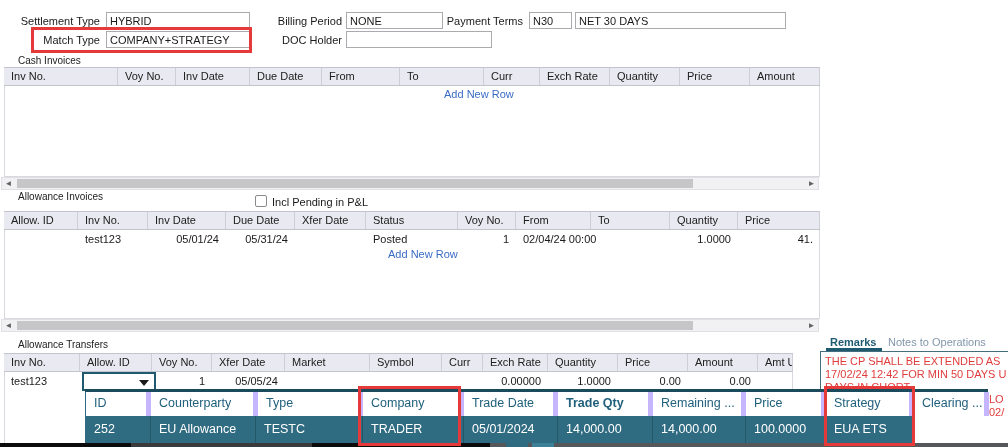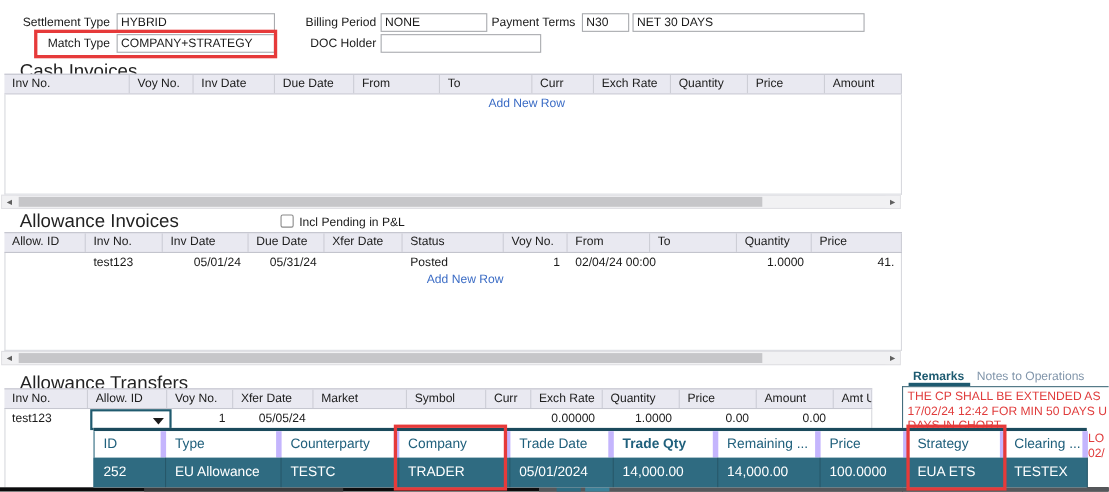--- a/index.html
+++ b/index.html
@@ -1,21 +1,21 @@
 <!DOCTYPE html>
 <html><head>
 <meta charset="utf-8">
 <style>
   * { margin:0; padding:0; box-sizing:border-box; }
   html,body { width:1008px; height:447px; }
   body { font-family:"Liberation Sans","DejaVu Sans",sans-serif; font-size:11px; color:#1a1a1a; background:#fff; position:relative; overflow:hidden; }
   .abs { position:absolute; }
   .lbl { text-align:right; white-space:nowrap; }
   input.fld { position:absolute; height:17px; border:1px solid #a9abaf; background:#fff; font-family:inherit; font-size:11px; color:#1a1a1a; padding:0 3px; }
-  .sect { font-size:17px; color:#222; white-space:nowrap; }
+  .sect { font-size:10px; color:#222; white-space:nowrap; }
   .thead { position:absolute; display:flex; height:19px; background:#e9e9f1; border-top:1px solid #c3c4cd; border-bottom:1px solid #c3c4cd; overflow:hidden; }
   .hc { height:100%; line-height:17px; padding-left:7px; border-right:1px solid #cdced6; color:#202020; white-space:nowrap; overflow:hidden; flex:0 0 auto; }
   .tbody { position:absolute; background:#fff; border-left:1px solid #d8d9de; border-right:1px solid #d8d9de; border-bottom:1px solid #d8d9de; }
   .trow { position:absolute; display:flex; height:17px; }
   .rc { height:100%; line-height:16px; padding-left:7px; white-space:nowrap; flex:0 0 auto; }
   .rc.ar { text-align:right; padding-left:0; padding-right:7px; }
   .addlink { position:absolute; color:#3b6cc5; white-space:nowrap; cursor:pointer; }
   .sb { position:absolute; height:13px; background:#f1f1f3; border:1px solid #e0e0e4; }
   .sb-btn { position:absolute; top:0; width:13px; height:11px; background:#f1f1f3; color:#606060; font-size:8px; line-height:11px; text-align:center; }
   .sb-thumb { position:absolute; top:1px; height:9px; background:#c6c6c9; }
@@ -161,41 +161,40 @@
   <div class="rline" style="top:3px">THE CP SHALL BE EXTENDED AS</div>
   <div class="rline" style="top:16px">17/02/24 12:42 FOR MIN 50 DAYS U</div>
   <div class="rline" style="top:29px">DAYS IN CHORT.</div>
 </div>
 <div class="sliver" style="left:989px;top:393px">LO</div>
 <div class="sliver" style="left:989px;top:406px">02/</div>
 
 <div class="overlay">
   <div id="dd-head" class="dd-head">
       <div class="ddh" style="width: 65px;">ID</div>
+      <div class="ddh" style="width: 107px;">Counterparty</div>
       <div class="ddh" style="width: 105px;">Type</div>
-      <div class="ddh" style="width: 107px;">Counterparty</div>
       <div class="ddh" style="width: 101px;">Company</div>
       <div class="ddh" style="width: 94px;">Trade Date</div>
       <div class="ddh" style="width: 95px; font-weight: bold;">Trade Qty</div>
       <div class="ddh" style="width: 93px;">Remaining ...</div>
       <div class="ddh" style="width: 80px;">Price</div>
       <div class="ddh" style="width: 88px;">Strategy</div>
       <div class="ddh" style="width: 75px;">Clearing ...</div>
     </div>
   <div id="dd-row" class="dd-row">
       <div class="ddc" style="width: 65px;">252</div>
       <div class="ddc" style="width: 105px;">EU Allowance</div>
       <div class="ddc" style="width: 107px;">TESTC</div>
       <div class="ddc" style="width: 101px;">TRADER</div>
       <div class="ddc" style="width: 94px;">05/01/2024</div>
       <div class="ddc" style="width: 95px;">14,000.00</div>
       <div class="ddc" style="width: 93px;">14,000.00</div>
       <div class="ddc" style="width: 80px;">100.0000</div>
       <div class="ddc" style="width: 88px;">EUA ETS</div>
-      <div class="ddc" style="width: 75px;">TESTEX</div>
     </div>
 </div>
 
 <div class="redbox" style="left:358px;top:386px;width:103px;height:60px"></div>
 <div class="redbox" style="left:824px;top:386px;width:91px;height:60px"></div>
 
 <div class="taskbar">
   <div class="tbseg" style="left:131px;width:181px;background:#3b3b3d"></div>
   <div class="tbseg" style="left:490px;width:518px;background:#55575b"></div>
   <div class="tbseg" style="left:506px;width:22px;background:#2e6b81"></div>

